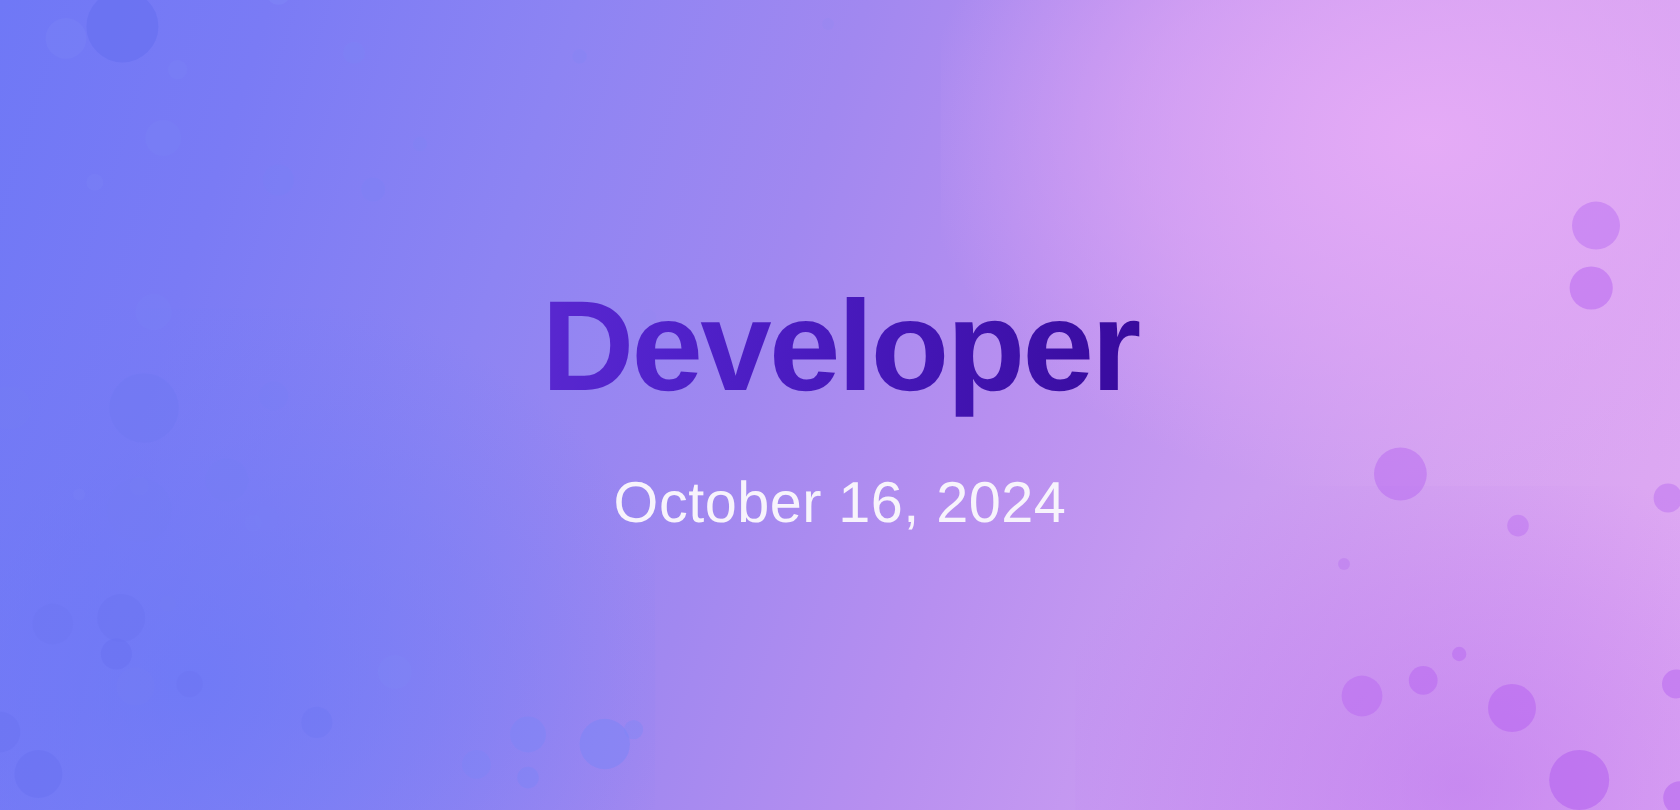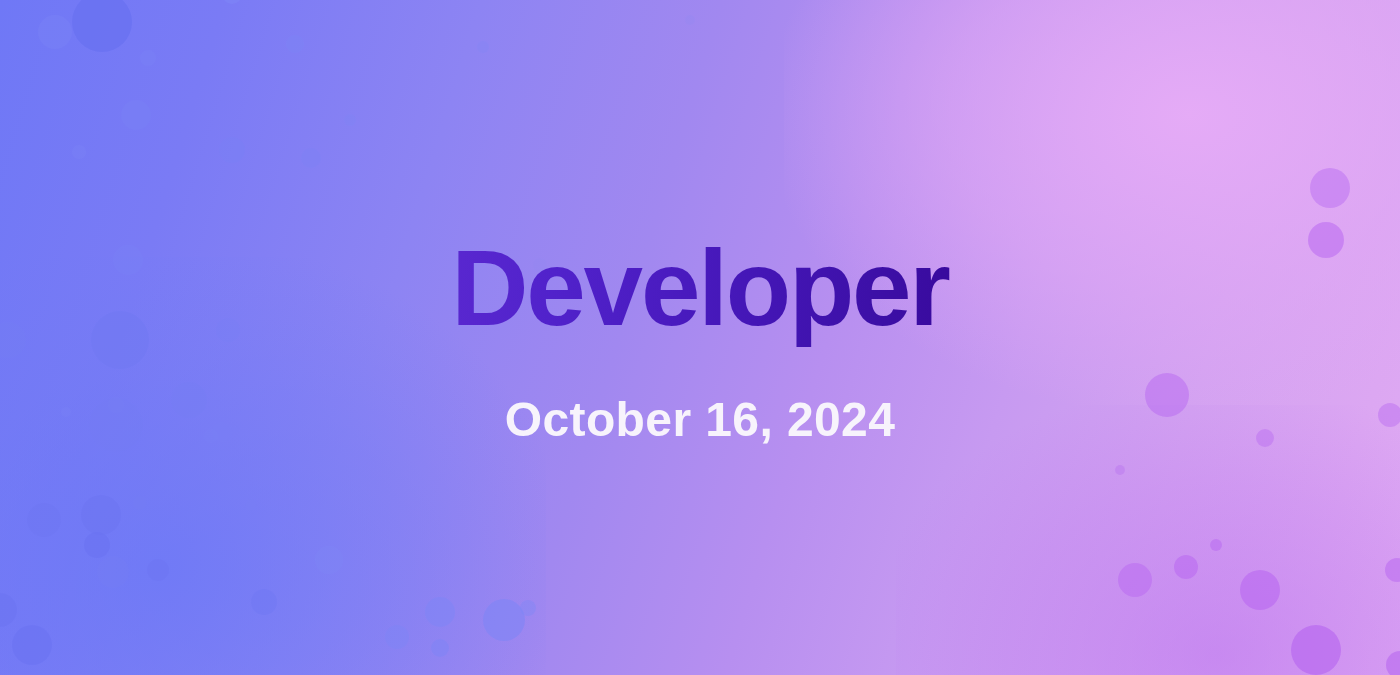--- a/index.html
+++ b/index.html
@@ -86,21 +86,21 @@
     -webkit-text-fill-color:transparent;
     margin:0;
     padding:0 10px;
     max-width:1180px;
   }
   .headline .line { display:block; white-space:nowrap; }
 
   .subtitle {
     margin-top:44px;
     font-size:48px;
-    font-weight:700;
+    font-weight:400;
     letter-spacing:.4px;
     color:#f7f3fc;
   }
 </style>
 </head>
 <body>
 
 <div class="banner">
 
   <div class="bg-glow-tr"></div>

